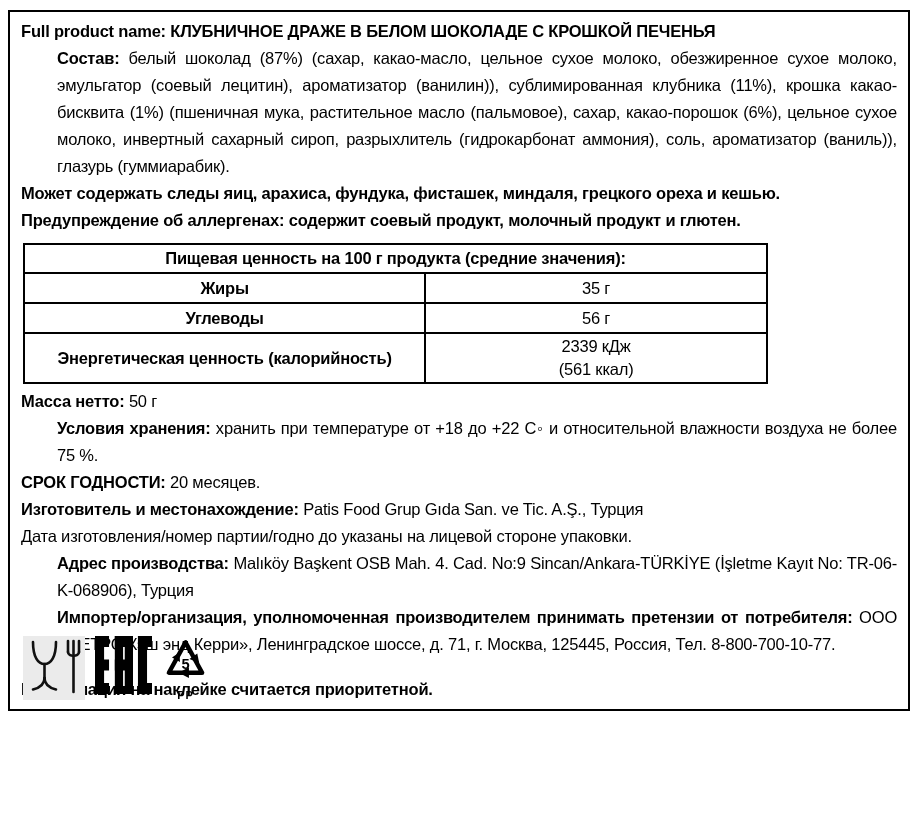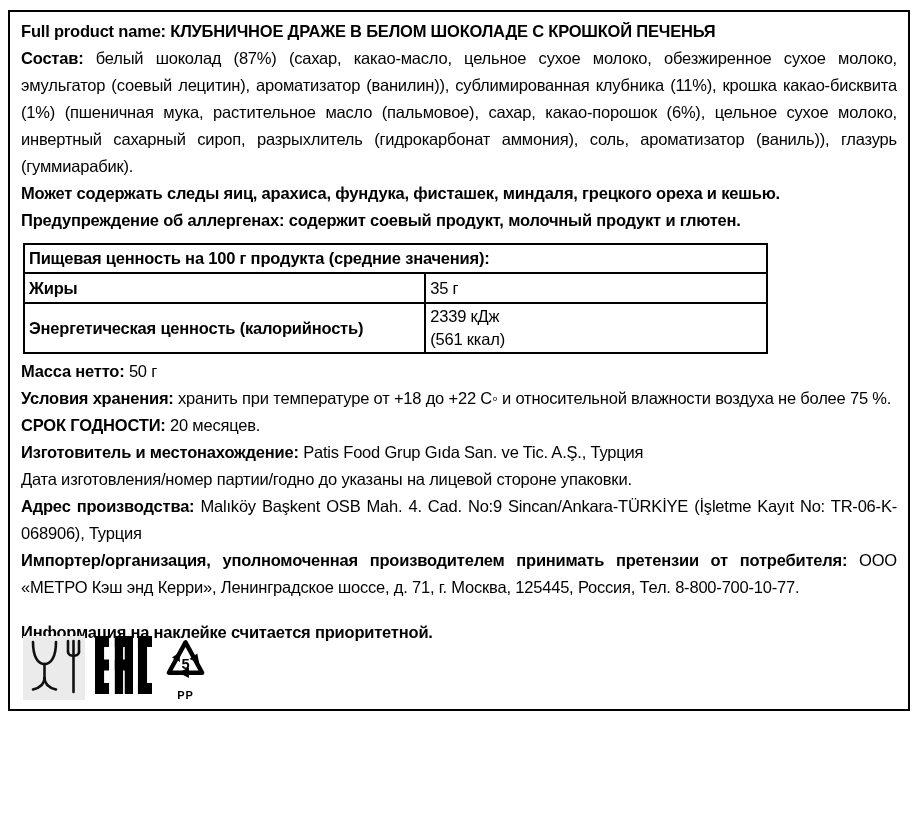--- a/index.html
+++ b/index.html
@@ -1,23 +1,23 @@
 <!DOCTYPE html>
 <html><head>
 <meta charset="utf-8">
 <style>
   html,body{margin:0;padding:0;background:#fff;width:918px;height:832px;overflow:hidden;}
   body{font-family:"Liberation Sans","DejaVu Sans",sans-serif;color:#000;}
   .frame{position:relative;box-sizing:border-box;margin:10px 8px 0 8px;width:902px;height:701px;
          border:2px solid #000;padding:6px 11px 0 11px;overflow:hidden;}
   p{margin:0;font-size:16.5px;line-height:27px;letter-spacing:-0.2px;}
   .b{font-weight:bold;}
-  .just{text-align:justify;}
+  .just{text-align:justify;margin-left:36px;}
   table.nut{border-collapse:collapse;margin:9px 0 4px 2px;width:745px;table-layout:fixed;}
-  table.nut td{border:2px solid #000;text-align:left;font-size:16.5px;letter-spacing:-0.2px;
+  table.nut td{border:2px solid #000;text-align:center;font-size:16.5px;letter-spacing:-0.2px;
                padding:1px 4px;vertical-align:middle;}
   td.hdr{height:25px;}
   td.cell{height:26px;}
   td.energy-val div{line-height:23px;}
   .priority{margin-top:18px;}
   .icons{position:absolute;left:13px;bottom:8px;display:flex;gap:10px;align-items:flex-start;}
   .icon-stack{display:flex;flex-direction:column;align-items:center;}
   .pp{font-size:11px;font-weight:bold;letter-spacing:1px;line-height:12px;margin-top:9px;}
   svg{display:block;}
 </style>
@@ -38,20 +38,24 @@
         <col style="width:54%">
         <col style="width:46%">
       </colgroup>
     <tbody>
         <tr>
       <td colspan="2" class="b hdr">Пищевая ценность на 100 г продукта (средние значения):</td>
     </tr>
     <tr>
       <td class="b cell">Жиры</td>
       <td class="cell">35 г</td>
+    </tr>
+    <tr>
+      <td class="b cell">Углеводы</td>
+      <td class="cell">56 г</td>
     </tr>
     <tr>
       <td class="b">Энергетическая ценность (калорийность)</td>
       <td class="energy-val">
         <div>2339 кДж</div>
         <div>(561 ккал)</div>
       </td>
     </tr>
   </tbody>
     </table>

